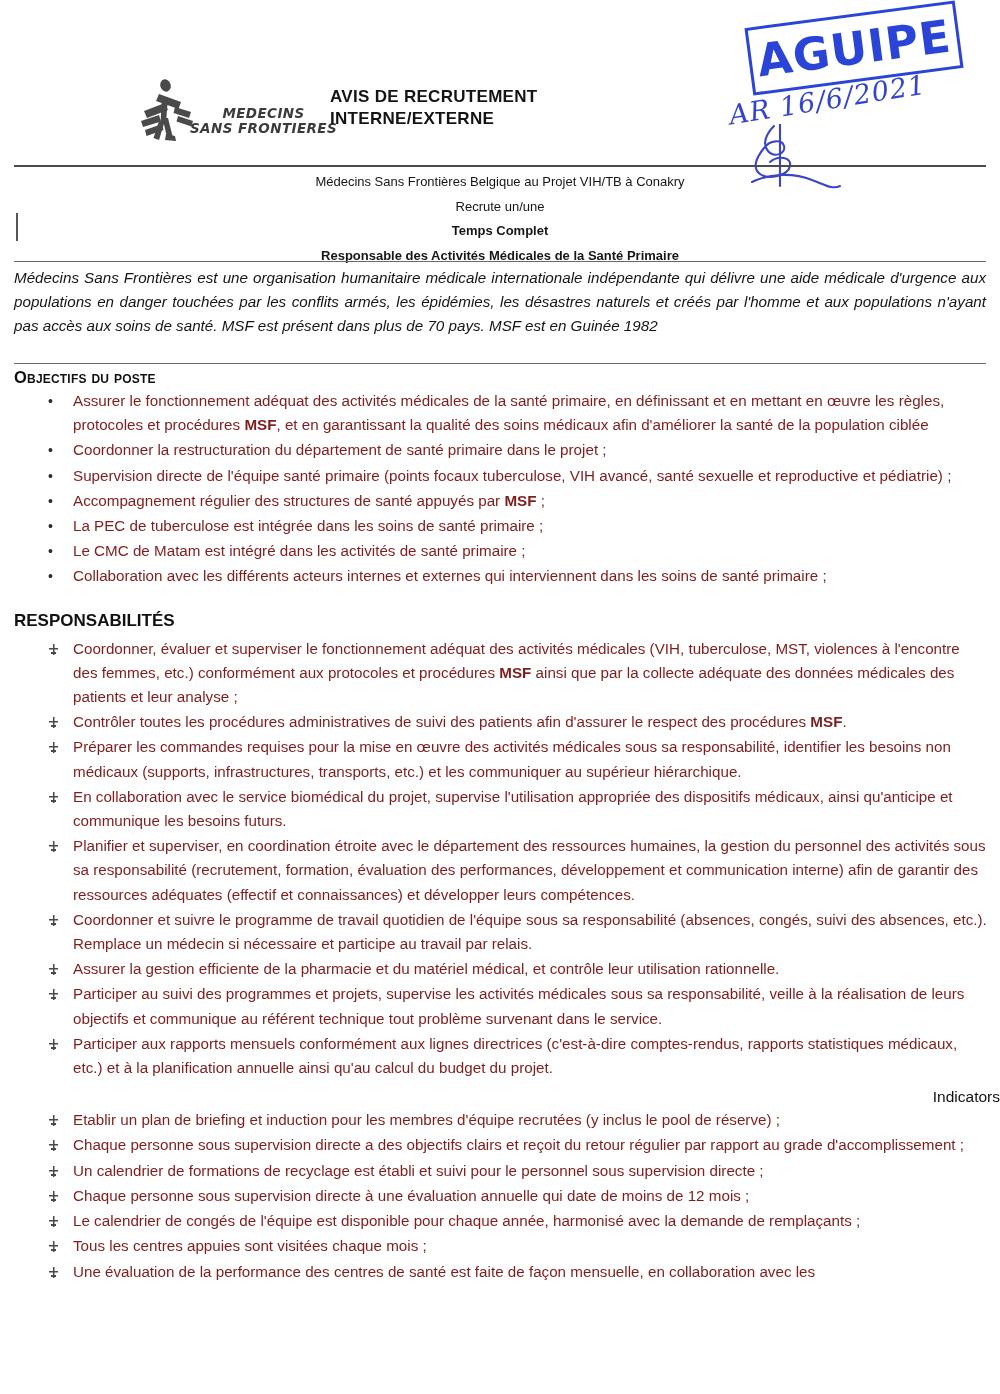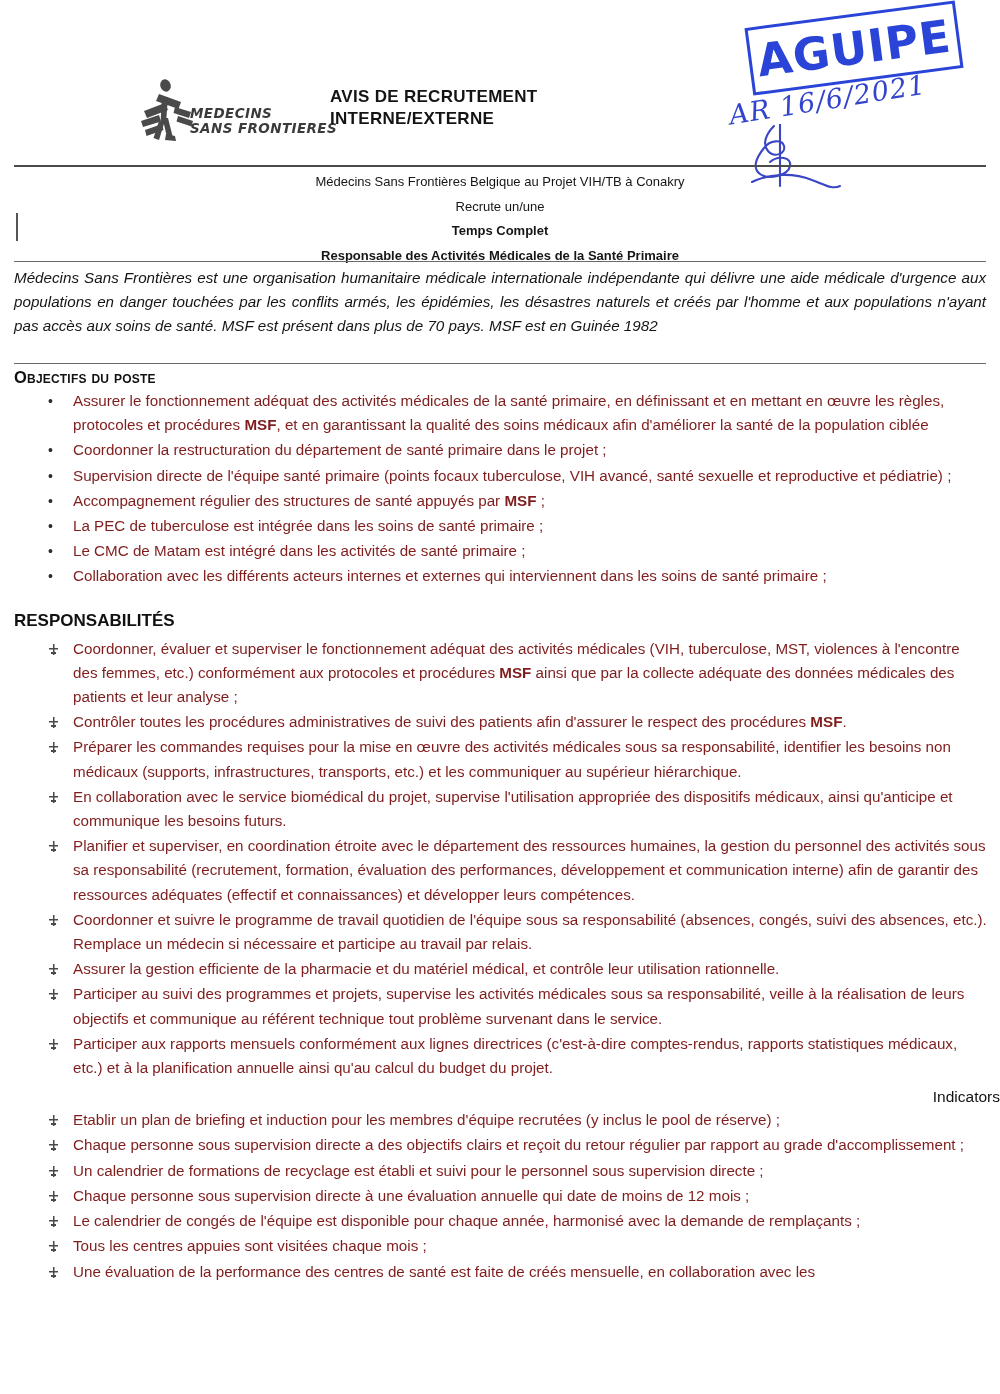--- a/index.html
+++ b/index.html
@@ -45,20 +45,21 @@
     left: 55px;
     top: 28px;
     font-family: "DejaVu Sans", sans-serif;
     font-weight: bold;
     font-style: italic;
     font-size: 13.5px;
     line-height: 14.5px;
     letter-spacing: 0.4px;
     color: #3b3b3b;
     white-space: nowrap;
+    text-align: center;
   }
   #doc-title {
     position: absolute;
     left: 330px;
     top: 86px;
     width: 380px;
     text-align: left;
     font-weight: bold;
     font-size: 17px;
     line-height: 22px;
@@ -315,17 +316,17 @@
     </ul>
 
     <h2 class="section-head plain">Indicators</h2>
     <ul class="bullets arrow">
       <li>Etablir un plan de briefing et induction pour les membres d'équipe recrutées (y inclus le pool de réserve) ;</li>
       <li>Chaque personne sous supervision directe a des objectifs clairs et reçoit du retour régulier par rapport au grade d'accomplissement ;</li>
       <li>Un calendrier de formations de recyclage est établi et suivi pour le personnel sous supervision directe ;</li>
       <li>Chaque personne sous supervision directe à une évaluation annuelle qui date de moins de 12 mois ;</li>
       <li>Le calendrier de congés de l'équipe est disponible pour chaque année, harmonisé avec la demande de remplaçants ;</li>
       <li>Tous les centres appuies sont visitées chaque mois ;</li>
-      <li>Une évaluation de la performance des centres de santé est faite de créés mensuelle, en collaboration avec les</li>
+      <li>Une évaluation de la performance des centres de santé est faite de façon mensuelle, en collaboration avec les</li>
     </ul>
 
   </div>
 </div>
 
 </body></html>

